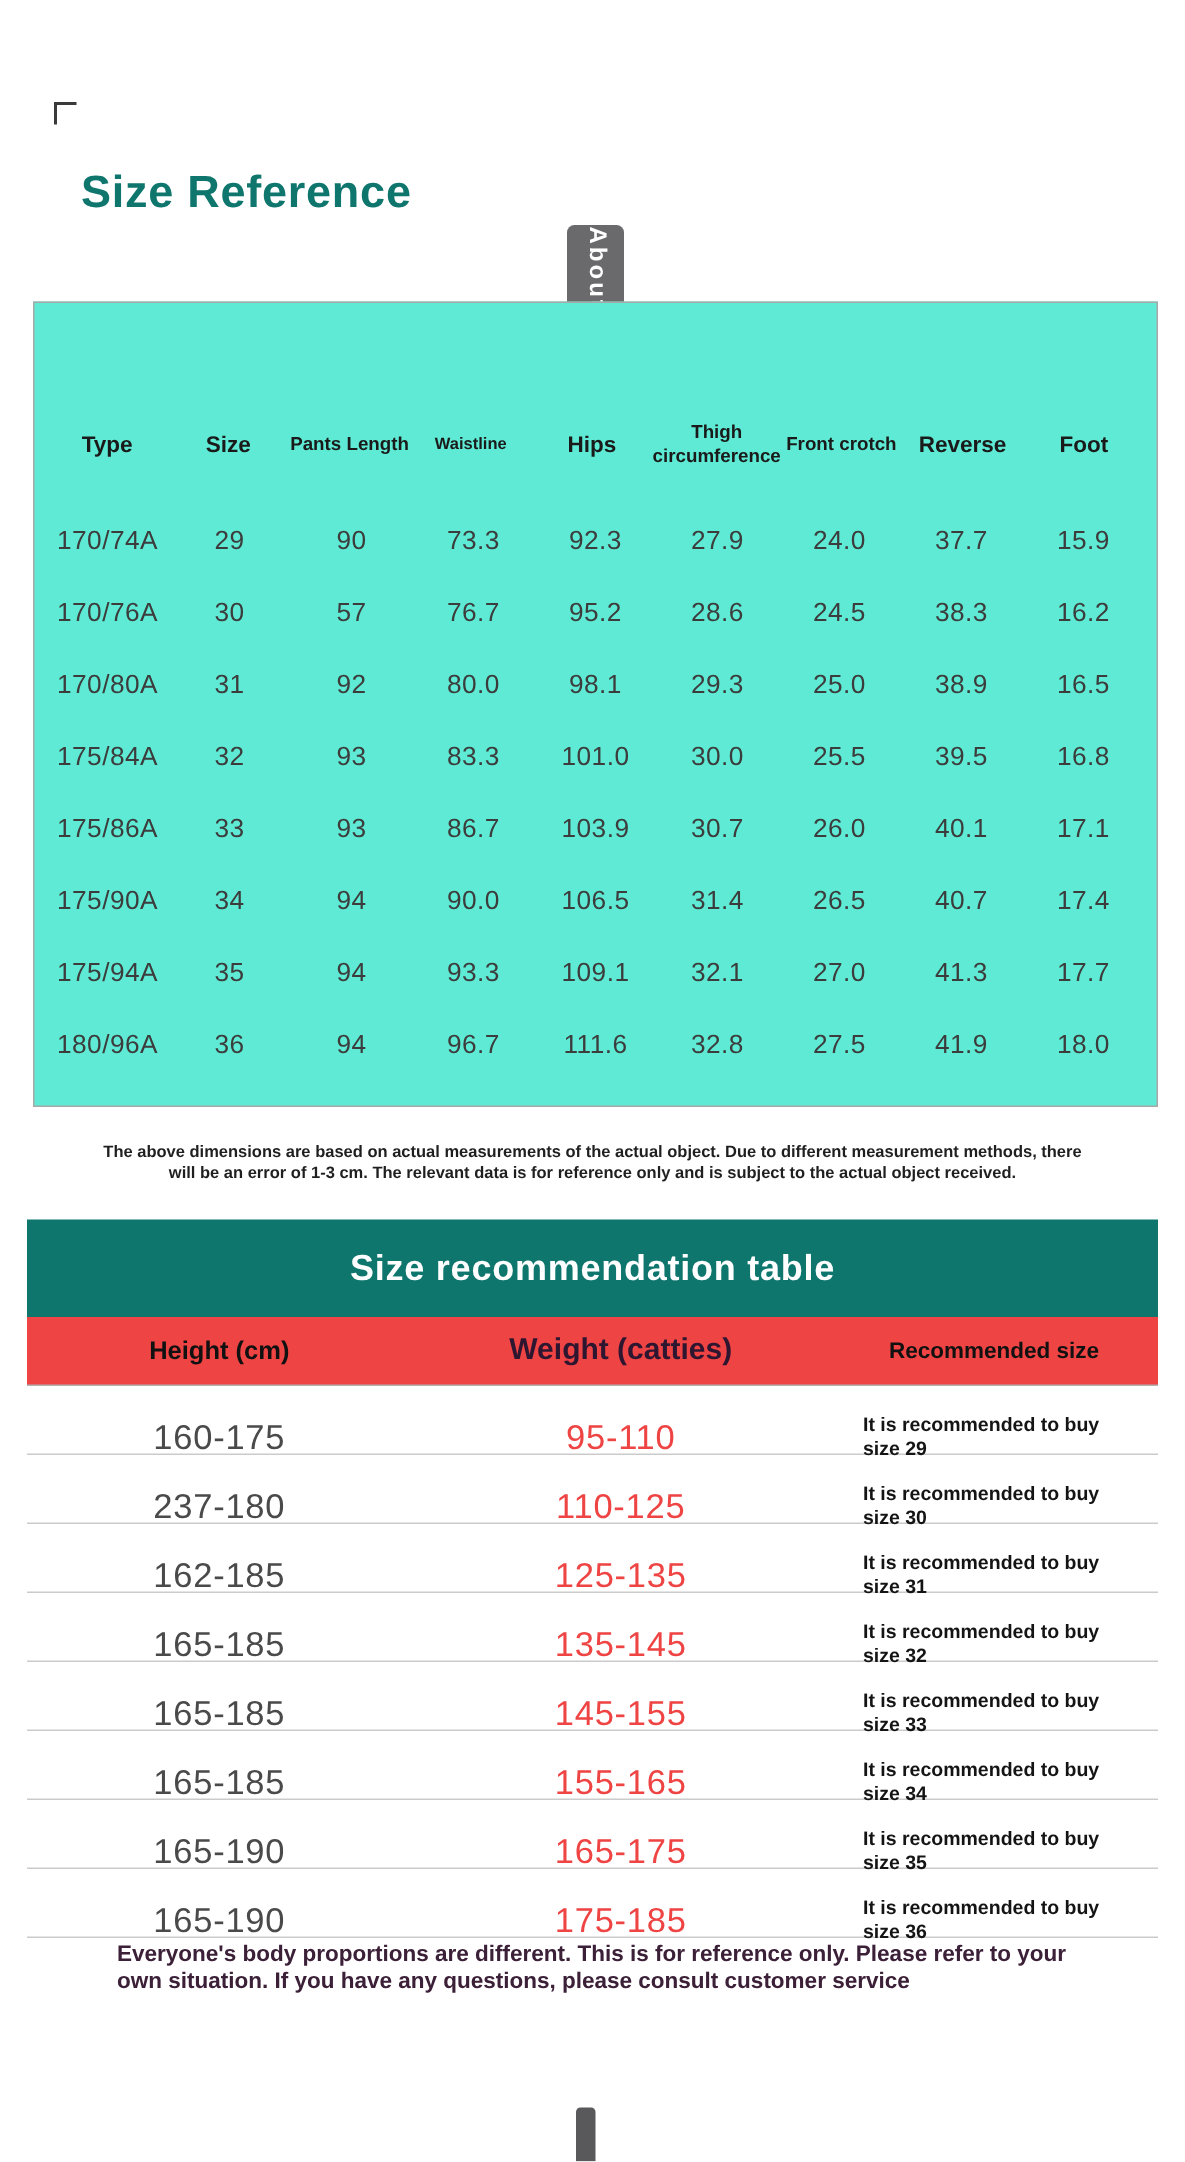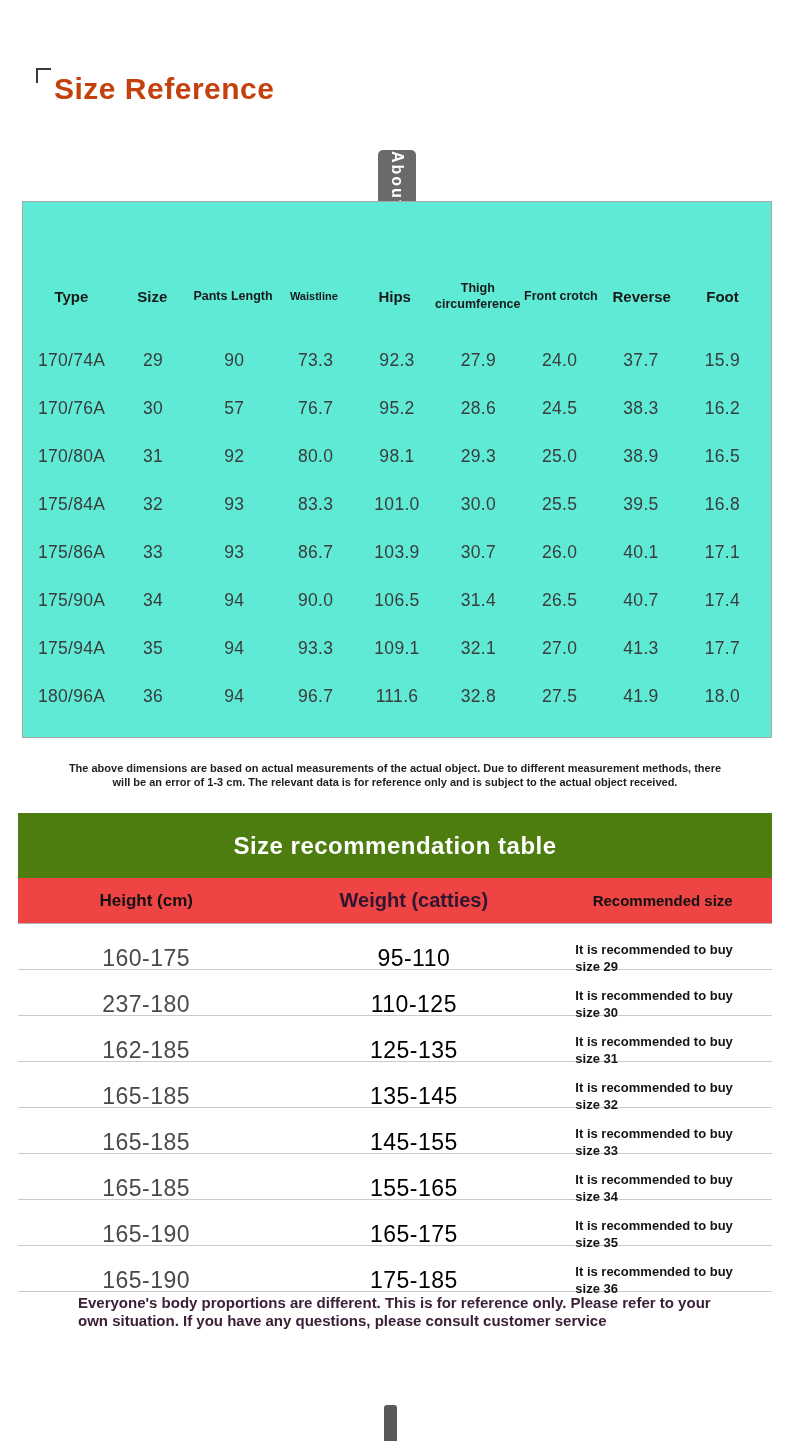--- a/index.html
+++ b/index.html
@@ -7,21 +7,21 @@
     position:relative; width:790px; height:1441px; background:#fff;
     font-family:"Liberation Sans","DejaVu Sans",sans-serif; overflow:hidden;
   }
   
   .title-wrap { position:absolute; left:36px; top:72px; display:flex; align-items:flex-start; }
   .corner-mark {
     display:inline-block; width:13px; height:13px;
     border-left:2.5px solid #3a3a3a; border-top:2.5px solid #3a3a3a;
     margin:-4px 3px 0 0;
   }
-  .page-title { font-size:30px; font-weight:bold; color:#c2410c; letter-spacing:0.5px; line-height:1.1; }
+  .page-title { font-size:30px; font-weight:bold; color:#0f766e; letter-spacing:0.5px; line-height:1.1;margin-top:40px; }
 
   
   .about-tab {
     position:absolute; left:378px; top:150px; width:38px; height:103px;
     background:#6a696b; border-radius:5px 5px 0 0;
     display:flex; align-items:center; justify-content:center;
   }
   .about-tab span {
     writing-mode:vertical-rl; text-orientation:mixed;
     color:#fff; font-weight:bold; font-size:16px; letter-spacing:2px; white-space:nowrap;
@@ -47,32 +47,32 @@
   
   .disclaimer {
     position:absolute; top:761px; left:50%; transform:translateX(-50%);
     width:655px; text-align:center; font-size:11px; font-weight:bold;
     color:#1f1f1f; line-height:1.3;
   }
 
   
   .rec { position:absolute; left:18px; top:813px; width:754px; }
   .rec-title {
-    height:65px; background:#4d7c0f; color:#fff; font-size:24px; font-weight:bold;
+    height:65px; background:#0f766e; color:#fff; font-size:24px; font-weight:bold;
     display:flex; align-items:center; justify-content:center; letter-spacing:0.5px;
   }
   .rec-head { display:flex; align-items:center; height:45px; border-bottom:1px solid #b2b2b2; background:#ef4444; }
   .rec-head .hc { text-align:center; font-weight:bold; }
   .rec-head .hc.c1 { width:34%; font-size:17px; color:#111; }
   .rec-head .hc.c2 { width:37%; font-size:20px; color:#2e1631; }
   .rec-head .hc.c3 { width:29%; font-size:15px; color:#111; }
   .recrow { display:flex; align-items:center; height:45px; border-bottom:1px solid #cbcbcb; background:#fff; }
   .recrow .rc { text-align:center;margin-top:24px; }
   .recrow .rc.h { width:34%; font-size:23px; font-weight:400; color:#4a4a4a; letter-spacing:0.5px; }
-  .recrow .rc.w { width:37%; font-size:23px; font-weight:400; color:#000000; letter-spacing:0.5px; }
+  .recrow .rc.w { width:37%; font-size:23px; font-weight:400; color:#ef4444; letter-spacing:0.5px; }
   .recrow .rc.r { width:29%; text-align:left; }
   .recrow .rc.r span {
     display:inline-block; width:168px; margin-left:22px;
     font-size:13px; font-weight:bold; color:#141414; line-height:1.3; text-align:left;
   }
 
   
   .note {
     position:absolute; left:78px; top:1294px; width:660px;
     font-size:15px; font-weight:bold; color:#3b2038; line-height:1.23;

